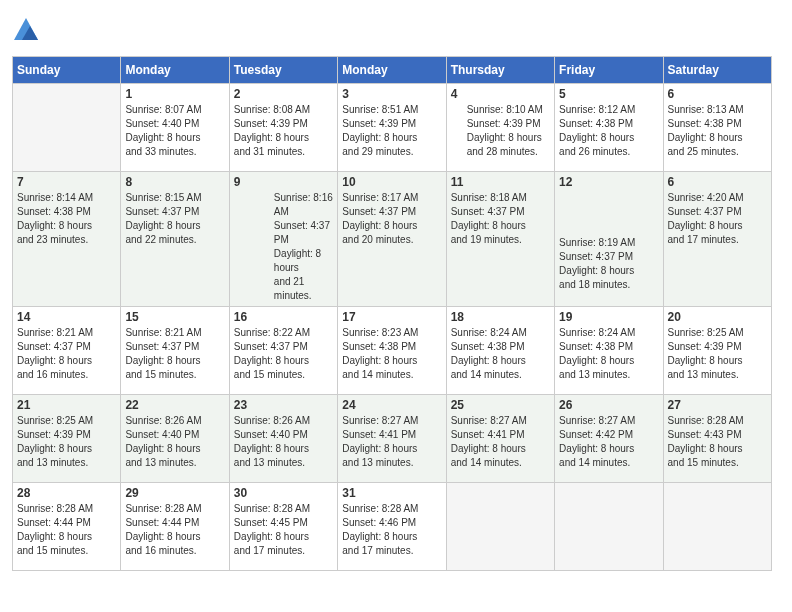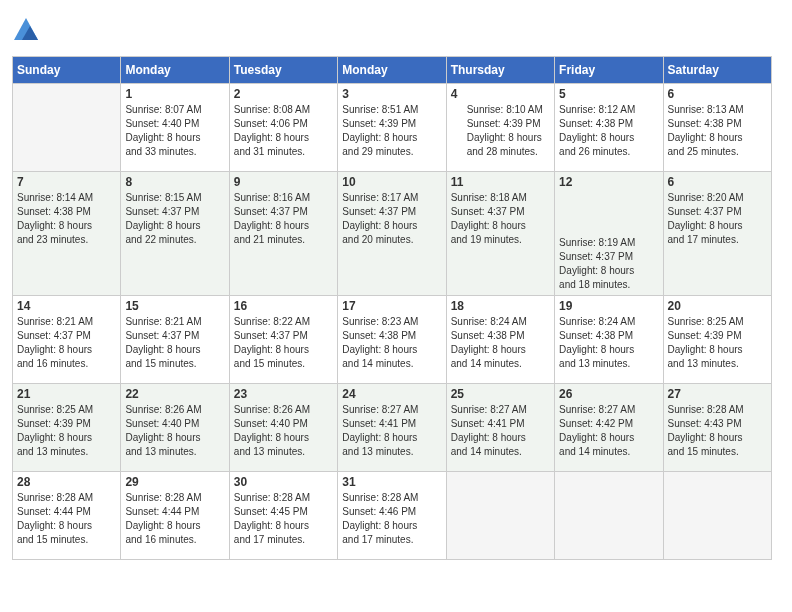--- a/index.html
+++ b/index.html
@@ -141,21 +141,21 @@
           <td>
             <span class="day-number">1</span>
             <div class="day-info" style="white-space: pre-line;">Sunrise: 8:07 AM
 Sunset: 4:40 PM
 Daylight: 8 hours
 and 33 minutes.</div>
           </td>
           <td>
             <span class="day-number">2</span>
             <div class="day-info" style="white-space: pre-line;">Sunrise: 8:08 AM
-Sunset: 4:06 PM
+Sunset: 4:39 PM
 Daylight: 8 hours
 and 31 minutes.</div>
           </td>
           <td>
             <span class="day-number">3</span>
             <div class="day-info" style="white-space: pre-line;">Sunrise: 8:51 AM
 Sunset: 4:39 PM
 Daylight: 8 hours
 and 29 minutes.</div>
           </td>
@@ -191,21 +191,21 @@
           </td>
           <td>
             <span class="day-number">8</span>
             <div class="day-info" style="white-space: pre-line;">Sunrise: 8:15 AM
 Sunset: 4:37 PM
 Daylight: 8 hours
 and 22 minutes.</div>
           </td>
           <td>
             <span class="day-number">9</span>
-            <div class="day-info" style="white-space: pre-line;">Sunrise: 8:16 AM
+            <div class="day-info" style="white-space: pre-line; margin-left: 40px;">Sunrise: 8:16 AM
 Sunset: 4:37 PM
 Daylight: 8 hours
 and 21 minutes.</div>
           </td>
           <td>
             <span class="day-number">10</span>
             <div class="day-info" style="white-space: pre-line;">Sunrise: 8:17 AM
 Sunset: 4:37 PM
 Daylight: 8 hours
 and 20 minutes.</div>
@@ -219,21 +219,21 @@
           </td>
           <td>
             <span class="day-number">12</span>
             <div class="day-info" style="white-space: pre-line; margin-top: 47px;">Sunrise: 8:19 AM
 Sunset: 4:37 PM
 Daylight: 8 hours
 and 18 minutes.</div>
           </td>
           <td>
             <span class="day-number">6</span>
-            <div class="day-info" style="white-space: pre-line;">Sunrise: 8:20 AM
+            <div class="day-info" style="white-space: pre-line;">Sunrise: 4:20 AM
 Sunset: 4:37 PM
 Daylight: 8 hours
 and 17 minutes.</div>
           </td>
         </tr>
         <tr>
           <td>
             <span class="day-number">14</span>
             <div class="day-info" style="white-space: pre-line;">Sunrise: 8:21 AM
 Sunset: 4:37 PM

